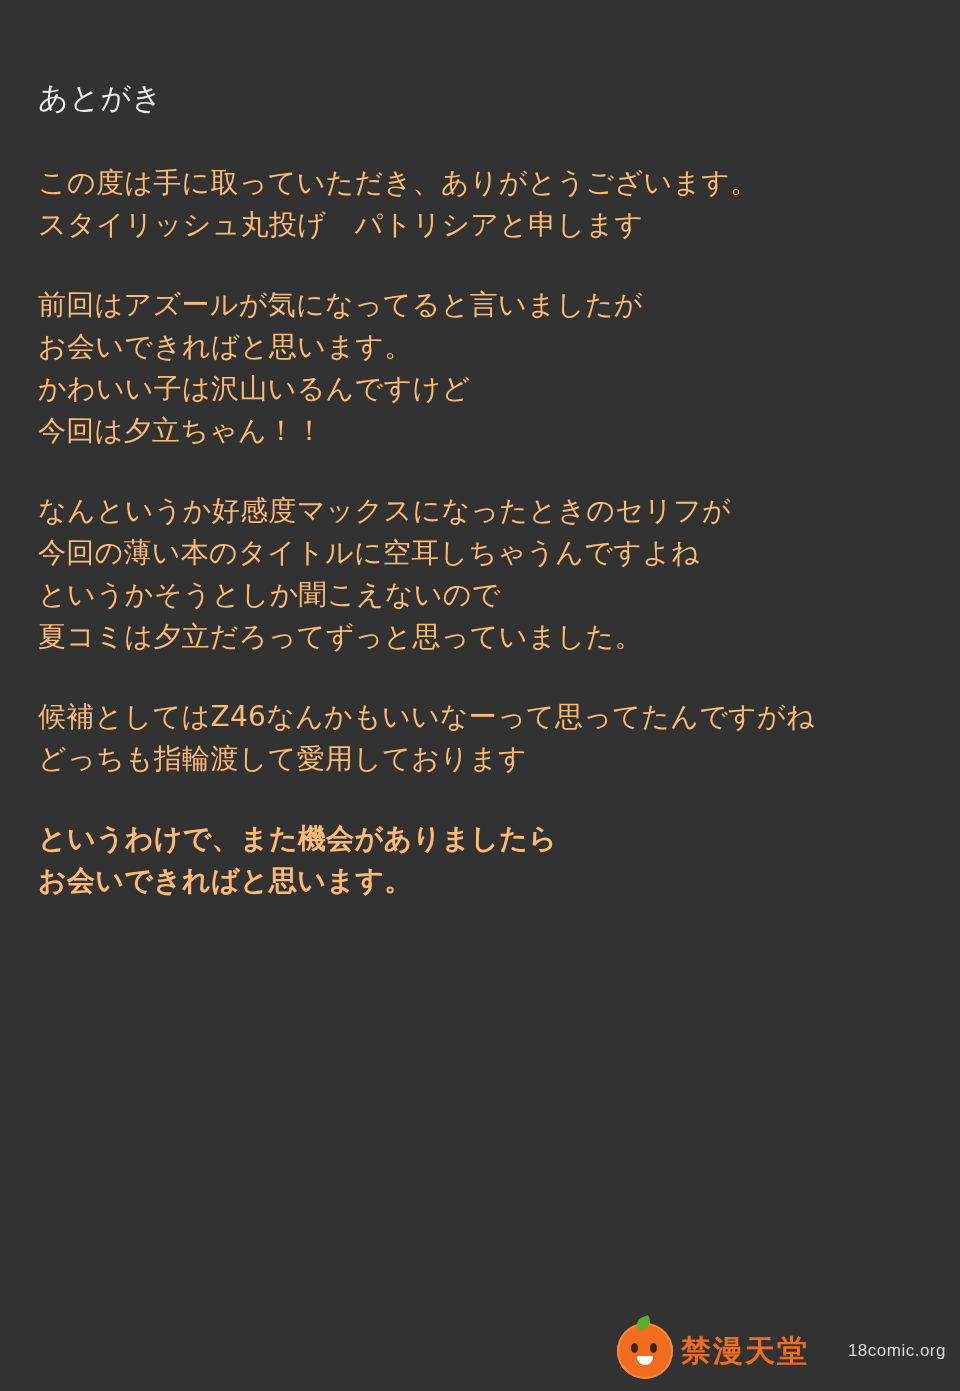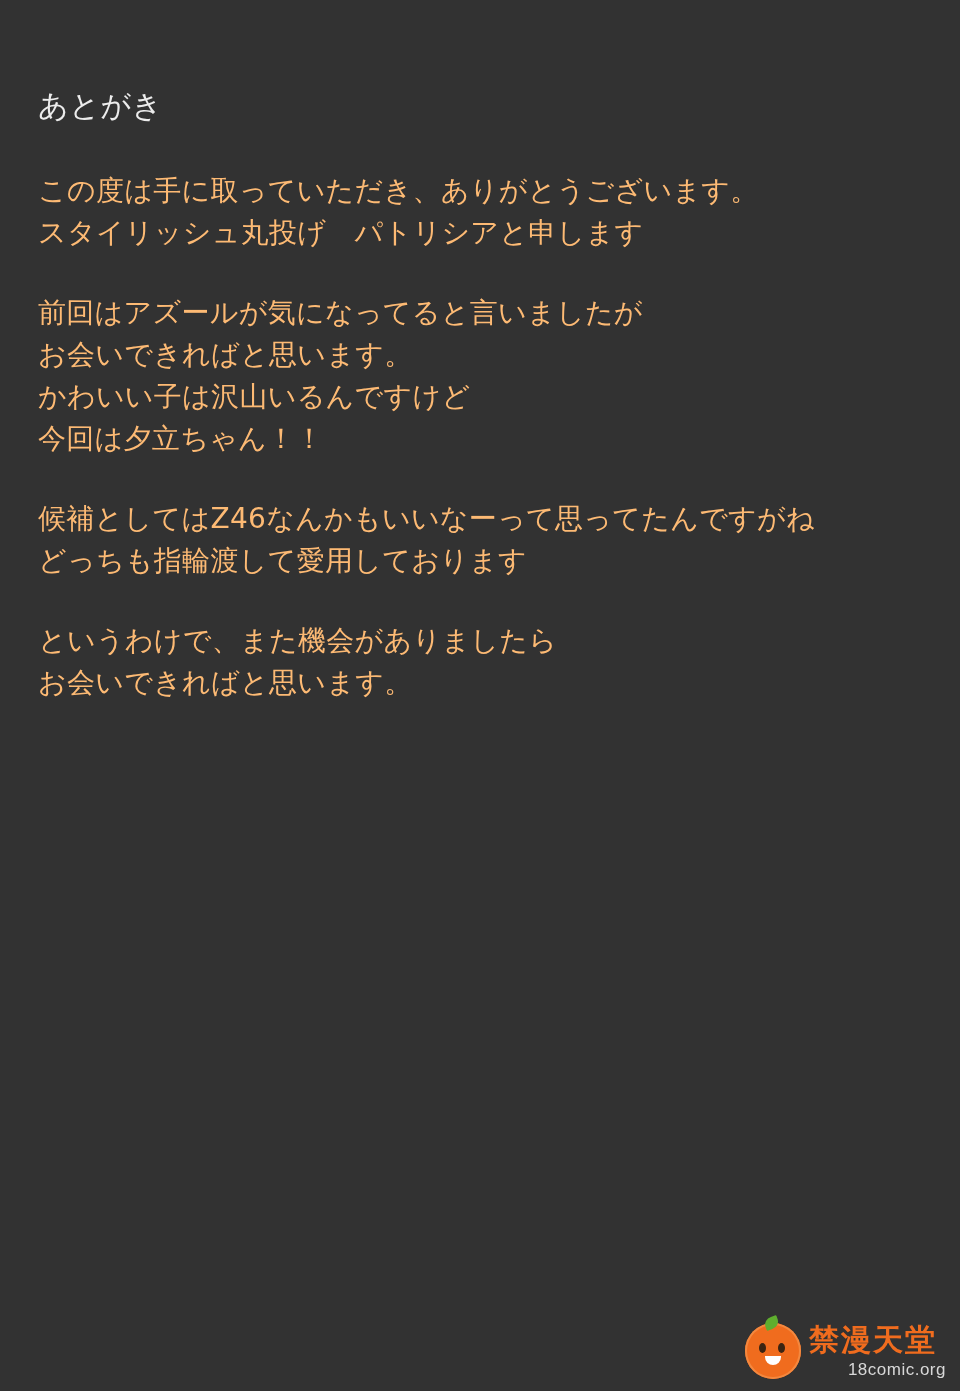--- a/index.html
+++ b/index.html
@@ -15,21 +15,21 @@
     position: relative;
   }
   .page {
     position: absolute;
     inset: 0;
     background: #323232;
   }
   .afterword {
     position: absolute;
     left: 38px;
-    top: 84px;
+    top: 76px;
     width: 880px;
     color: #e9e9e9;
   }
   .heading {
     font-size: 30px;
     line-height: 1.45;
     letter-spacing: 0.5px;
     margin: 0 0 42px 0;
     font-weight: 400;
     color: #ececec;
@@ -37,20 +37,21 @@
   .para {
     font-size: 28px;
     line-height: 1.50;
     letter-spacing: 0.3px;
     margin: 0 0 38px 0;
     color: #fdba74;
     white-space: pre-line;
   }
   .para:last-child {
     margin-bottom: 0;
+    font-weight: bold;
   }
 
   
   .watermark {
     position: absolute;
     right: 8px;
     bottom: 8px;
     display: flex;
     align-items: center;
     gap: 8px;
@@ -94,21 +95,20 @@
     position: absolute;
     left: 20px;
     top: 33px;
     width: 16px;
     height: 9px;
     background: #fff;
     border-radius: 0 0 10px 10px;
   }
   .wm-text {
     display: flex;
-    flex-direction: column;
     justify-content: center;
     line-height: 1;
   }
   .wm-title {
     font-size: 30px;
     font-weight: bold;
     color: #f06c1e;
     letter-spacing: 2px;
     font-family: "DejaVu Sans", "Liberation Sans", sans-serif;
   }
@@ -127,20 +127,24 @@
 <div class="page">
 
   <div class="afterword">
     <h1 class="heading">あとがき</h1>
     <p class="para">この度は手に取っていただき、ありがとうございます。
 スタイリッシュ丸投げ　パトリシアと申します</p>
     <p class="para">前回はアズールが気になってると言いましたが
 お会いできればと思います。
 かわいい子は沢山いるんですけど
 今回は夕立ちゃん！！</p>
+    <p class="para">なんというか好感度マックスになったときのセリフが
+今回の薄い本のタイトルに空耳しちゃうんですよね
+というかそうとしか聞こえないので
+夏コミは夕立だろってずっと思っていました。</p>
     <p class="para">候補としてはZ46なんかもいいなーって思ってたんですがね
 どっちも指輪渡して愛用しております</p>
     <p class="para">というわけで、また機会がありましたら
 お会いできればと思います。</p>
   </div>
 
   <div class="watermark">
     <div class="wm-badge">
       <div class="wm-face">
         <div class="wm-eye l"></div>

